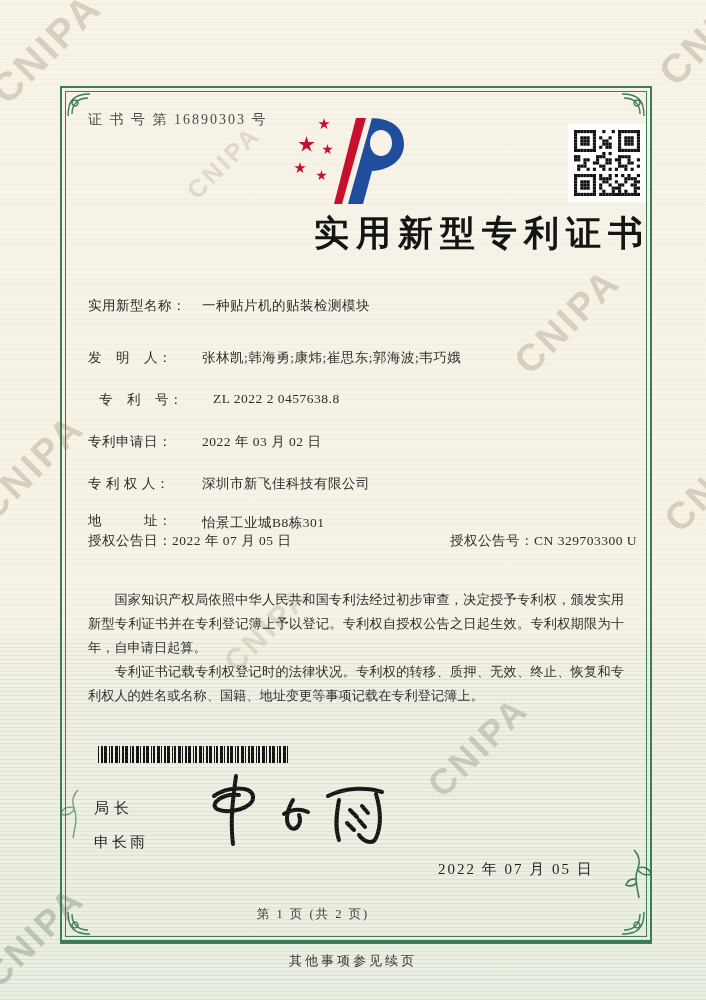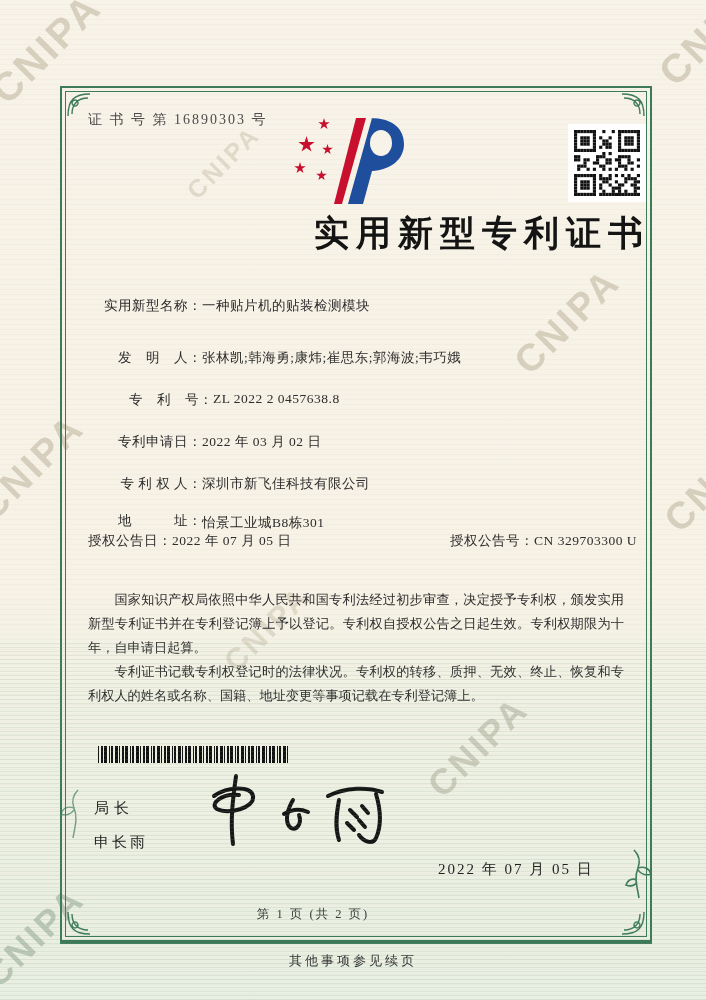--- a/index.html
+++ b/index.html
@@ -75,21 +75,21 @@
   .qr{position:absolute;left:568px;top:124px;width:78px;height:78px;background:#ffffff;
       display:flex;align-items:center;justify-content:center;}
 
   .title{
     position:absolute;left:62px;right:56px;top:210px;
     text-align:right;font-size:35px;font-weight:bold;color:#141414;
     letter-spacing:7px;
   }
 
   .row{position:absolute;left:88px;right:66px;font-size:13.5px;color:#2d2d2d;letter-spacing:0.5px;}
-  .flabel{display:inline-block;width:114px;vertical-align:top;white-space:pre;text-align:right;}
+  .flabel{display:inline-block;width:114px;vertical-align:top;white-space:pre;}
   .fvalue{display:inline-block;vertical-align:top;max-width:430px;}
   .fvalue .line{display:block;line-height:1.65;}
   .r1{top:297px;} .r2{top:349px;} .r3{top:391px;margin-left:11px;} .r4{top:433px;}
   .r5{top:475px;} .r6{top:512px;} 
   .grantrow{top:532px;}
   .grant-right{position:absolute;left:362px;top:0;white-space:nowrap;}
 
   .body-text{
     position:absolute;left:88px;width:536px;top:588px;
     font-size:13.2px;line-height:1.82;text-align:justify;color:#2d2d2d;

